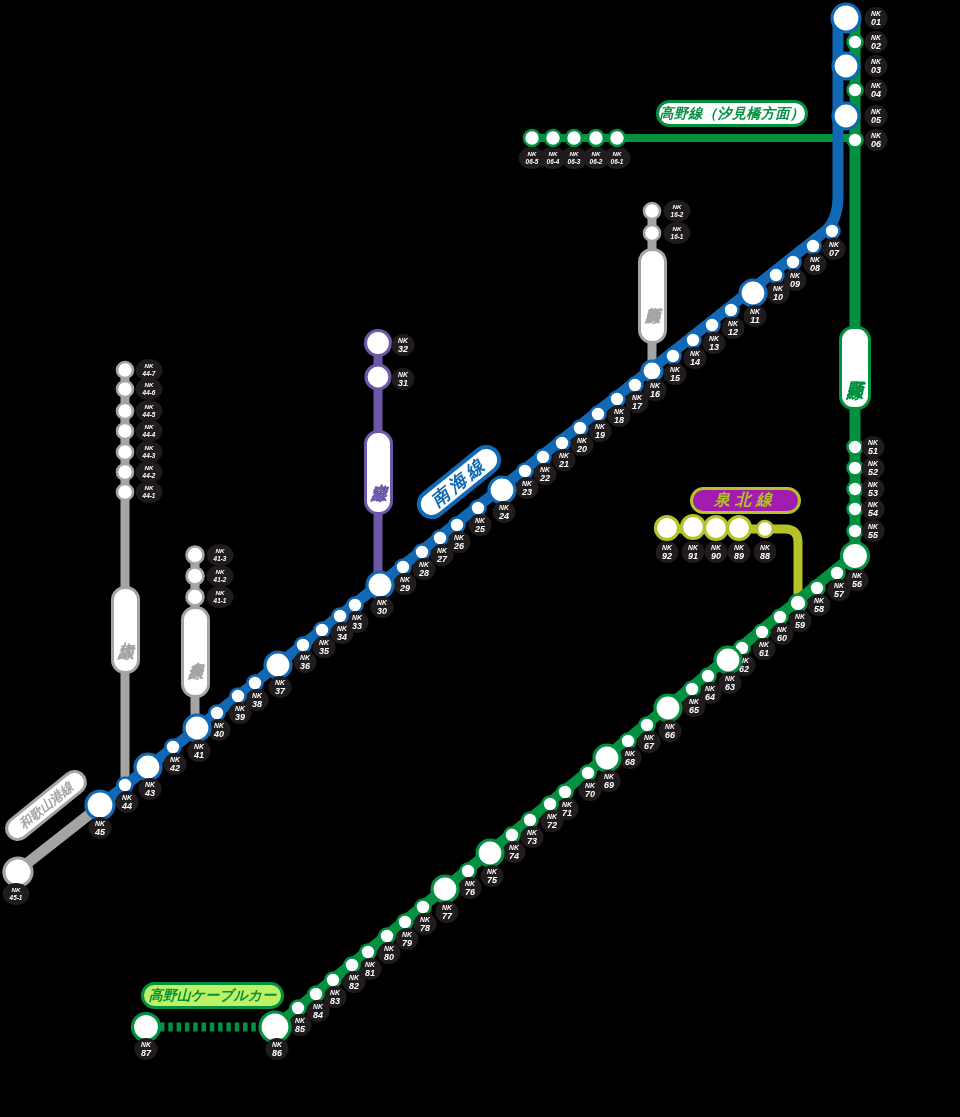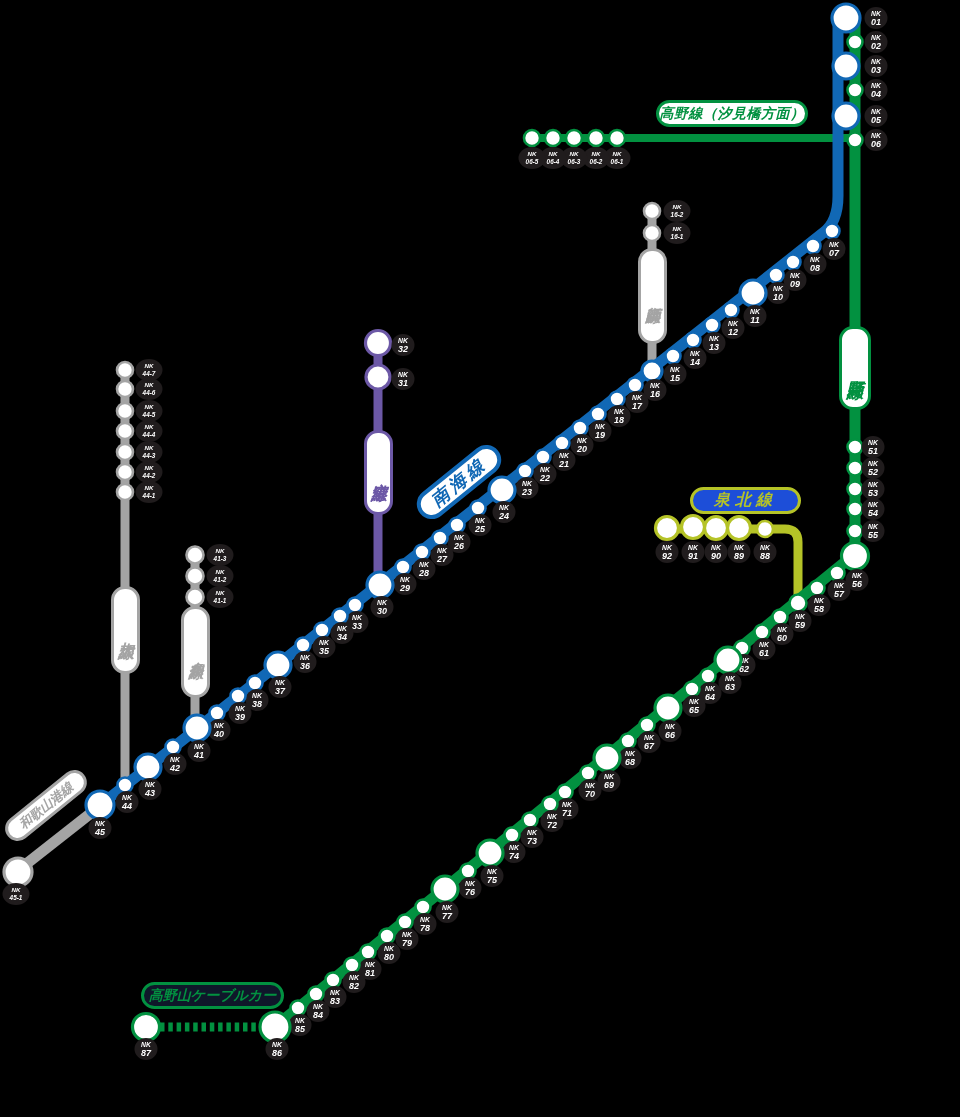--- a/index.html
+++ b/index.html
@@ -880,16 +880,16 @@
       </g>
     </svg>
 
   <div class="lab" id="lab-shiomibashi" style="border-color: rgb(2, 145, 64); color: rgb(2, 145, 64); background: rgb(255, 255, 255);">高野線（汐見橋方面）</div>
   <div class="lab" id="lab-nankai" style="border-color: rgb(17, 104, 181); color: rgb(17, 104, 181); background: rgb(255, 255, 255);">南海線</div>
   <div class="lab vert" id="lab-airport" style="border-color: rgb(108, 88, 166); color: rgb(108, 88, 166); background: rgb(255, 255, 255);">空港線</div>
   <div class="lab vert" id="lab-kada" style="border-color: rgb(164, 164, 164); color: rgb(164, 164, 164); background: rgb(255, 255, 255);">加太線</div>
   <div class="lab vert" id="lab-tanagawa" style="border-color: rgb(164, 164, 164); color: rgb(164, 164, 164); background: rgb(255, 255, 255);">多奈川線</div>
   <div class="lab vert" id="lab-takashinohama" style="border-color: rgb(164, 164, 164); color: rgb(164, 164, 164); background: rgb(255, 255, 255);">高師浜線</div>
   <div class="lab" id="lab-wakayamako" style="border-color: rgb(164, 164, 164); color: rgb(164, 164, 164); background: rgb(255, 255, 255);">和歌山港線</div>
-  <div class="lab" id="lab-semboku" style="border-color: rgb(181, 195, 39); color: rgb(181, 195, 39); background: #1d4ed8;">泉北線</div>
+  <div class="lab" id="lab-semboku" style="border-color: rgb(181, 195, 39); color: rgb(181, 195, 39); background: #a21caf;">泉北線</div>
   <div class="lab vert" id="lab-koya" style="border-color: rgb(2, 145, 64); color: rgb(2, 145, 64); background: rgb(255, 255, 255);">高野線</div>
-  <div class="lab" id="lab-cable" style="border-color: rgb(2, 145, 64); color: rgb(2, 145, 64); background: #0f172a;">高野山ケーブルカー</div>
+  <div class="lab" id="lab-cable" style="border-color: rgb(2, 145, 64); color: rgb(2, 145, 64); background: #bef264;">高野山ケーブルカー</div>
 </div>
 
 </body></html>

